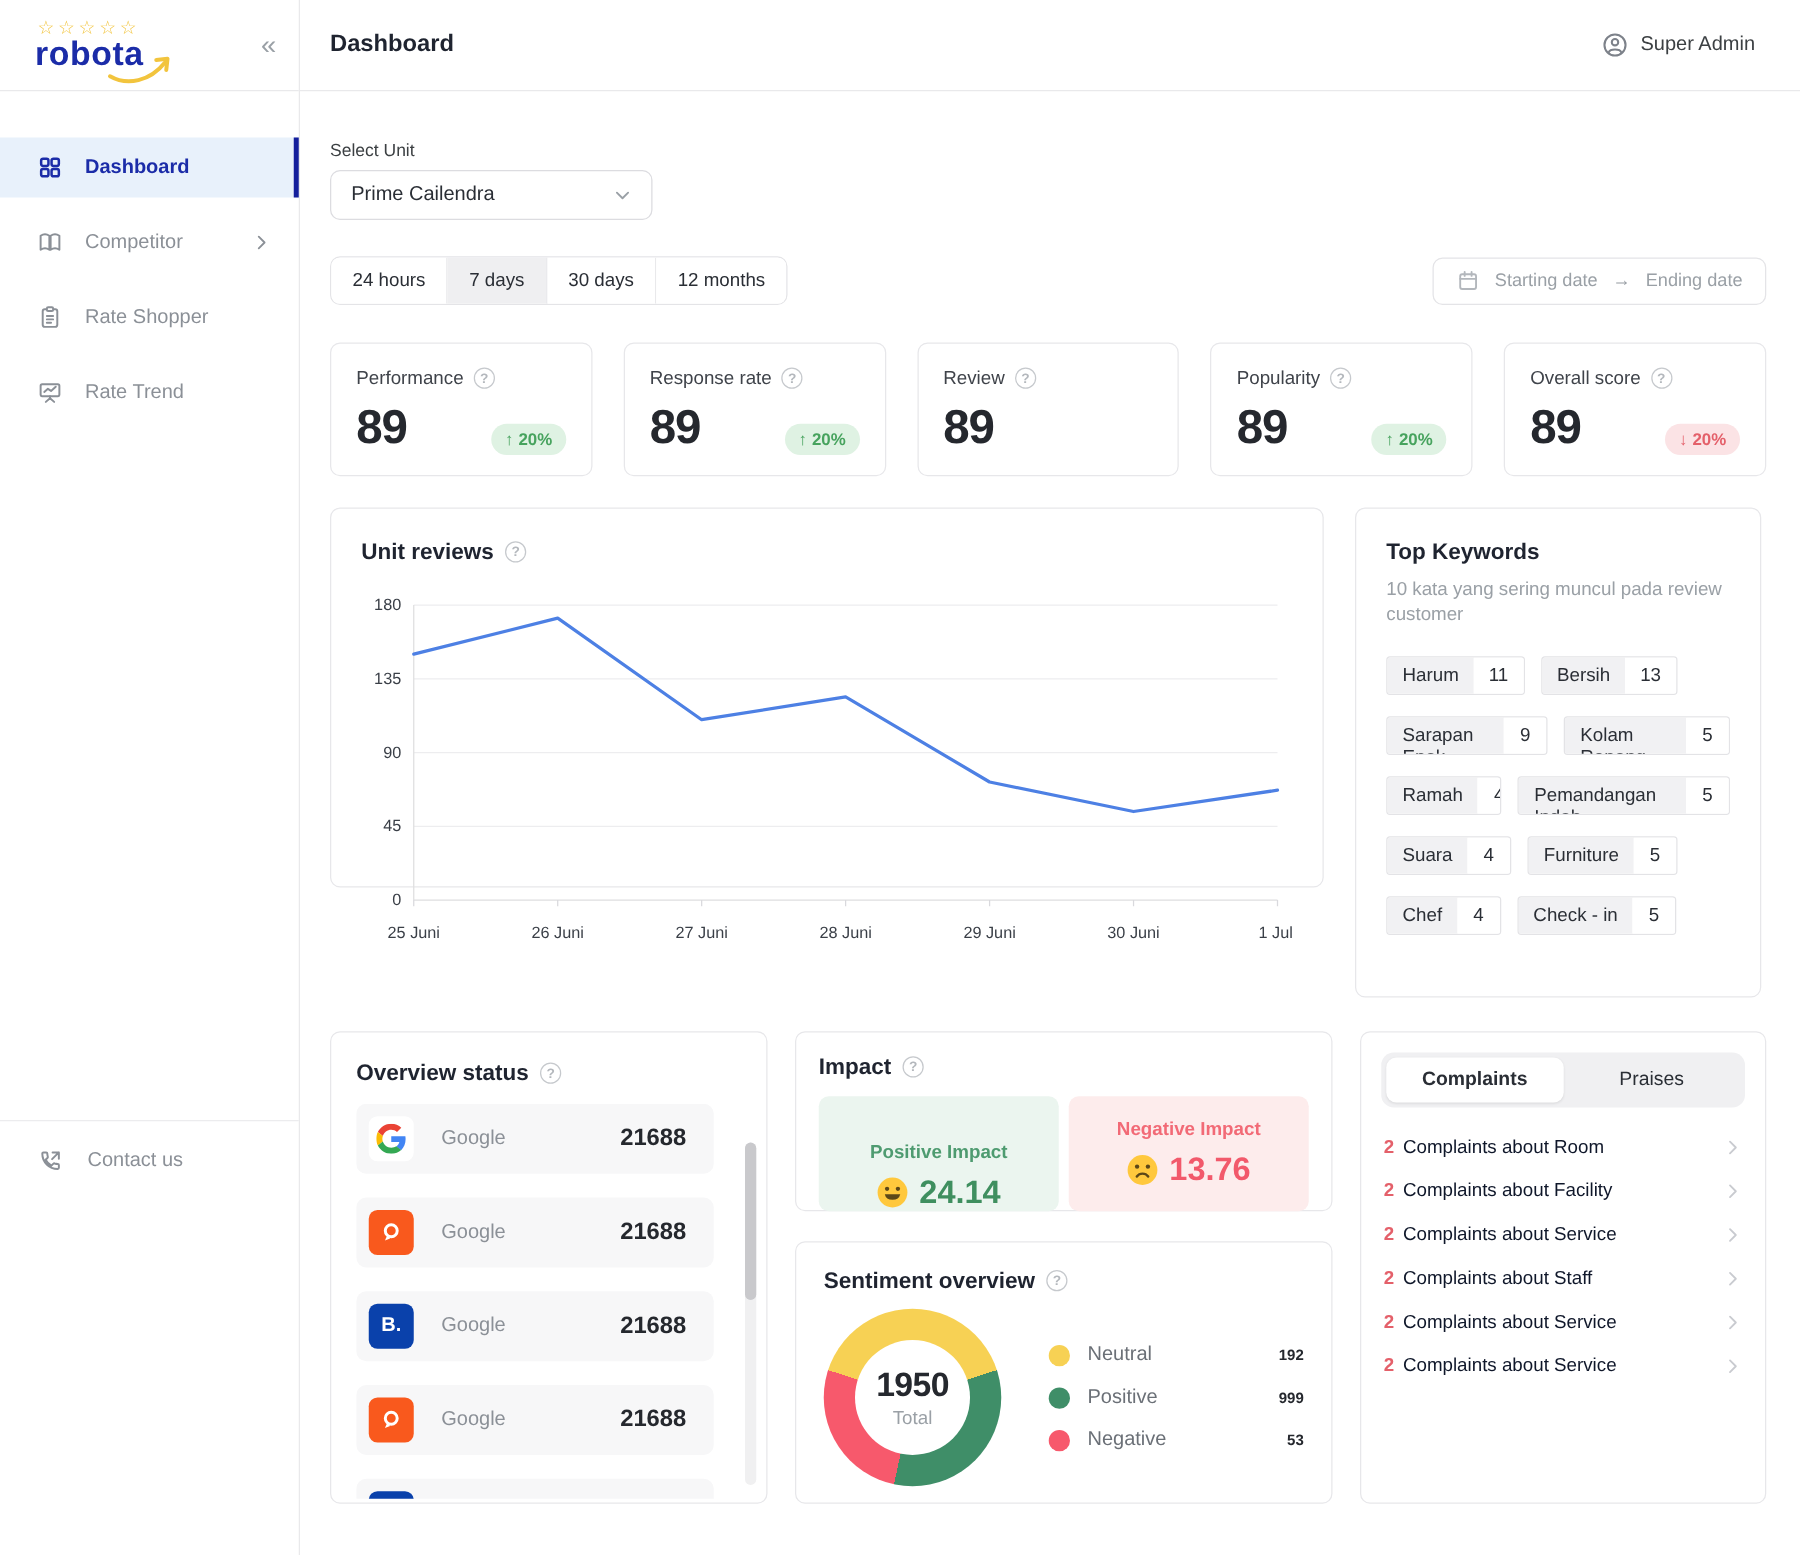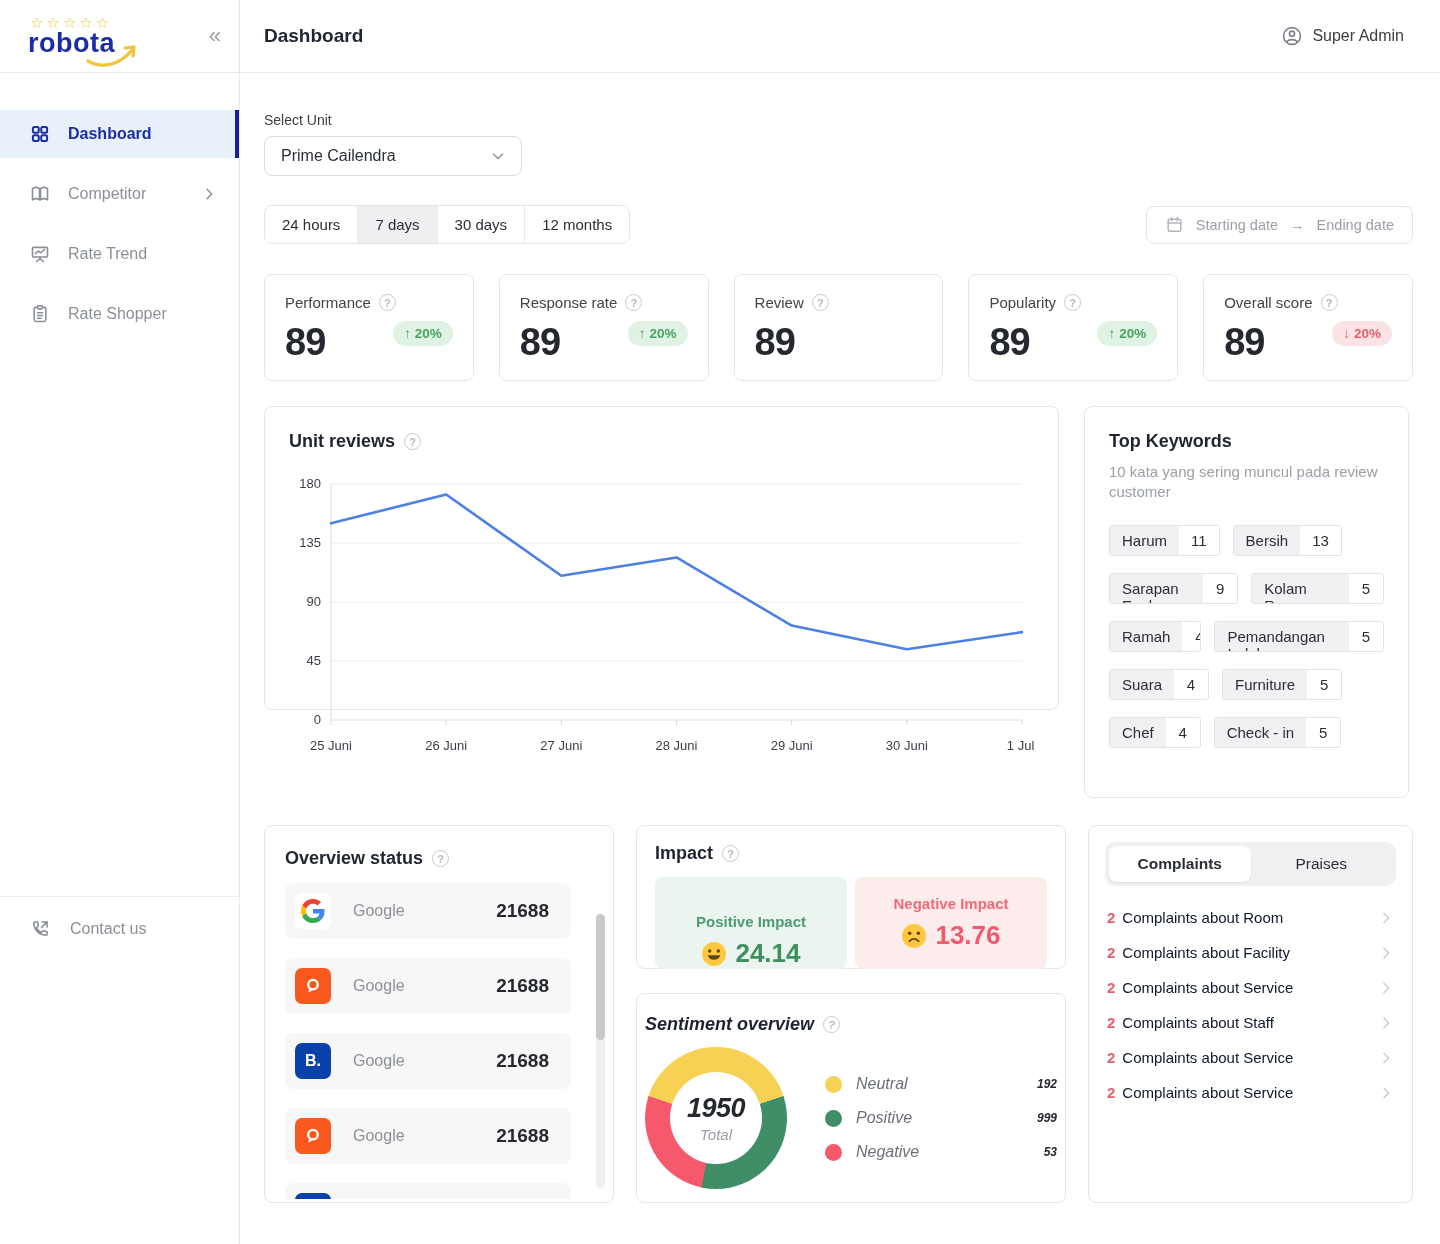--- a/index.html
+++ b/index.html
@@ -69,21 +69,21 @@
   .segment.active { background:#efeff1; }
   .date-range {
     height:38px; border:1px solid #e4e4e7; border-radius:8px;
     display:flex; align-items:center; gap:12px; padding:0 18px;
     color:#9aa0a6; font-size:14.5px; cursor:pointer; background:#fff;
   }
   
   .stats-row { margin-top:30px; display:grid; grid-template-columns:repeat(5,1fr); gap:25px; }
   .stat-card { border:1px solid #e7e7ea; border-radius:8px; background:#fff; padding:19px 20px; height:107px; }
   .stat-head { display:flex; align-items:center; gap:8px; font-size:15px; color:#3f434a; }
-  .stat-body { margin-top:10px; display:flex; align-items:flex-start; justify-content:space-between; }
+  .stat-body { margin-top:10px; display:flex; align-items:flex-end; justify-content:space-between; }
   .stat-value { font-size:38px; font-weight:700; color:#25282e; letter-spacing:-1px; }
   .badge { border-radius:13px; padding:5px 11px; font-size:13.5px; font-weight:700; display:flex; gap:4px; align-items:center; }
   .badge.up { background:#dff2e3; color:#47a35e; }
   .badge.down { background:#fbe3e5; color:#e4606a; }
   .help {
     width:17px; height:17px; border-radius:50%; border:1.5px solid #c6c9cd;
     color:#b4b8bd; font-size:11px; font-weight:700; display:inline-flex;
     align-items:center; justify-content:center; cursor:pointer; flex:none;
   }
   
@@ -122,21 +122,21 @@
   .impact-box { flex:1; border-radius:8px; height:92px; display:flex; flex-direction:column; align-items:center; justify-content:center; gap:8px; }
   .impact-box.pos { background:#ebf5ef;justify-content:flex-end; }
   .impact-box.neg { background:#fdecec; }
   .impact-title { font-size:15px; font-weight:700; }
   .impact-box.pos .impact-title { color:#4e9b70; }
   .impact-box.neg .impact-title { color:#f26a76; }
   .impact-value-row { display:flex; align-items:center; gap:8px; }
   .impact-value { font-size:26px; font-weight:800; }
   .impact-box.pos .impact-value { color:#3f8f5f; }
   .impact-box.neg .impact-value { color:#f2596b; }
-  .sentiment-card { padding:20px 8px; height:210px;font-style:italic; }
+  .sentiment-card { padding:20px 22px; height:210px; }
   .sent-body { margin-top:12px; display:flex; align-items:center; gap:38px; }
   .donut { width:142px; height:142px; border-radius:50%; position:relative; flex:none; }
   .donut-hole {
     position:absolute; inset:25px; background:#fff; border-radius:50%;
     display:flex; flex-direction:column; align-items:center; justify-content:center;
   }
   .donut-total { font-size:27px; font-weight:700; color:#25282e; letter-spacing:-0.5px; }
   .donut-total-label { font-size:15px; color:#9aa0a6; margin-top:2px; }
   .legend { flex:1; display:flex; flex-direction:column; gap:16px; }
   .legend-row { display:flex; align-items:center; gap:14px; }
@@ -197,37 +197,37 @@
       <span class="spacer"></span>
       <span class="ic">
         <svg class="icon" width="16" height="16" viewBox="0 0 24 24" fill="none" stroke="currentColor" stroke-width="2.2" stroke-linecap="round" stroke-linejoin="round">
             <polyline points="9 5 16 12 9 19"></polyline>
           </svg>
       </span>
     </div>
     <div class="nav-item">
       <span class="ic">
         <svg class="icon" width="20" height="20" viewBox="0 0 24 24" fill="none" stroke="currentColor" stroke-width="1.9" stroke-linecap="round" stroke-linejoin="round">
+          <rect x="5" y="4" width="14" height="17" rx="2"></rect>
+          <rect x="9" y="2.2" width="6" height="3.6" rx="1.2" fill="#fff"></rect>
+          <path d="M9 10.5h6M9 13.8h6M9 17h4"></path>
+        </svg>
+      </span>
+      <span>Rate Shopper</span>
+    </div>
+    <div class="nav-item">
+      <span class="ic">
+        <svg class="icon" width="20" height="20" viewBox="0 0 24 24" fill="none" stroke="currentColor" stroke-width="1.9" stroke-linecap="round" stroke-linejoin="round">
           <rect x="3" y="4" width="18" height="11.5" rx="1.5"></rect>
           <polyline points="6.5 11.5 10 8.5 13 10.5 17.5 6.5"></polyline>
           <path d="M12 15.5v2"></path>
             <path d="M8 21l4-3.5 4 3.5"></path>
         </svg>
       </span>
       <span>Rate Trend</span>
-    </div>
-    <div class="nav-item">
-      <span class="ic">
-        <svg class="icon" width="20" height="20" viewBox="0 0 24 24" fill="none" stroke="currentColor" stroke-width="1.9" stroke-linecap="round" stroke-linejoin="round">
-          <rect x="5" y="4" width="14" height="17" rx="2"></rect>
-          <rect x="9" y="2.2" width="6" height="3.6" rx="1.2" fill="#fff"></rect>
-          <path d="M9 10.5h6M9 13.8h6M9 17h4"></path>
-        </svg>
-      </span>
-      <span>Rate Shopper</span>
     </div>
   </nav>
 
   <div class="contact-block">
     <div class="contact-item">
       <span class="ic" style="color:#8b9097;">
         <svg class="icon" width="20" height="20" viewBox="0 0 24 24" fill="none" stroke="currentColor" stroke-width="1.9" stroke-linecap="round" stroke-linejoin="round">
           <path d="M7.8 10.6a13 13 0 0 0 5.6 5.6l1.9-1.9c.3-.3.7-.4 1.1-.2 1 .3 2 .5 3 .5.6 0 1.1.5 1.1 1.1v2.6c0 .6-.5 1.1-1.1 1.1C11.1 19.4 4.6 12.9 4.6 4.6c0-.6.5-1.1 1.1-1.1h2.6c.6 0 1.1.5 1.1 1.1 0 1 .2 2 .5 3 .1.4 0 .8-.2 1.1l-1.9 1.9z"></path>
           <path d="M14.5 3.5h6m0 0v6m0-6l-6.5 6.5"></path>
         </svg>

